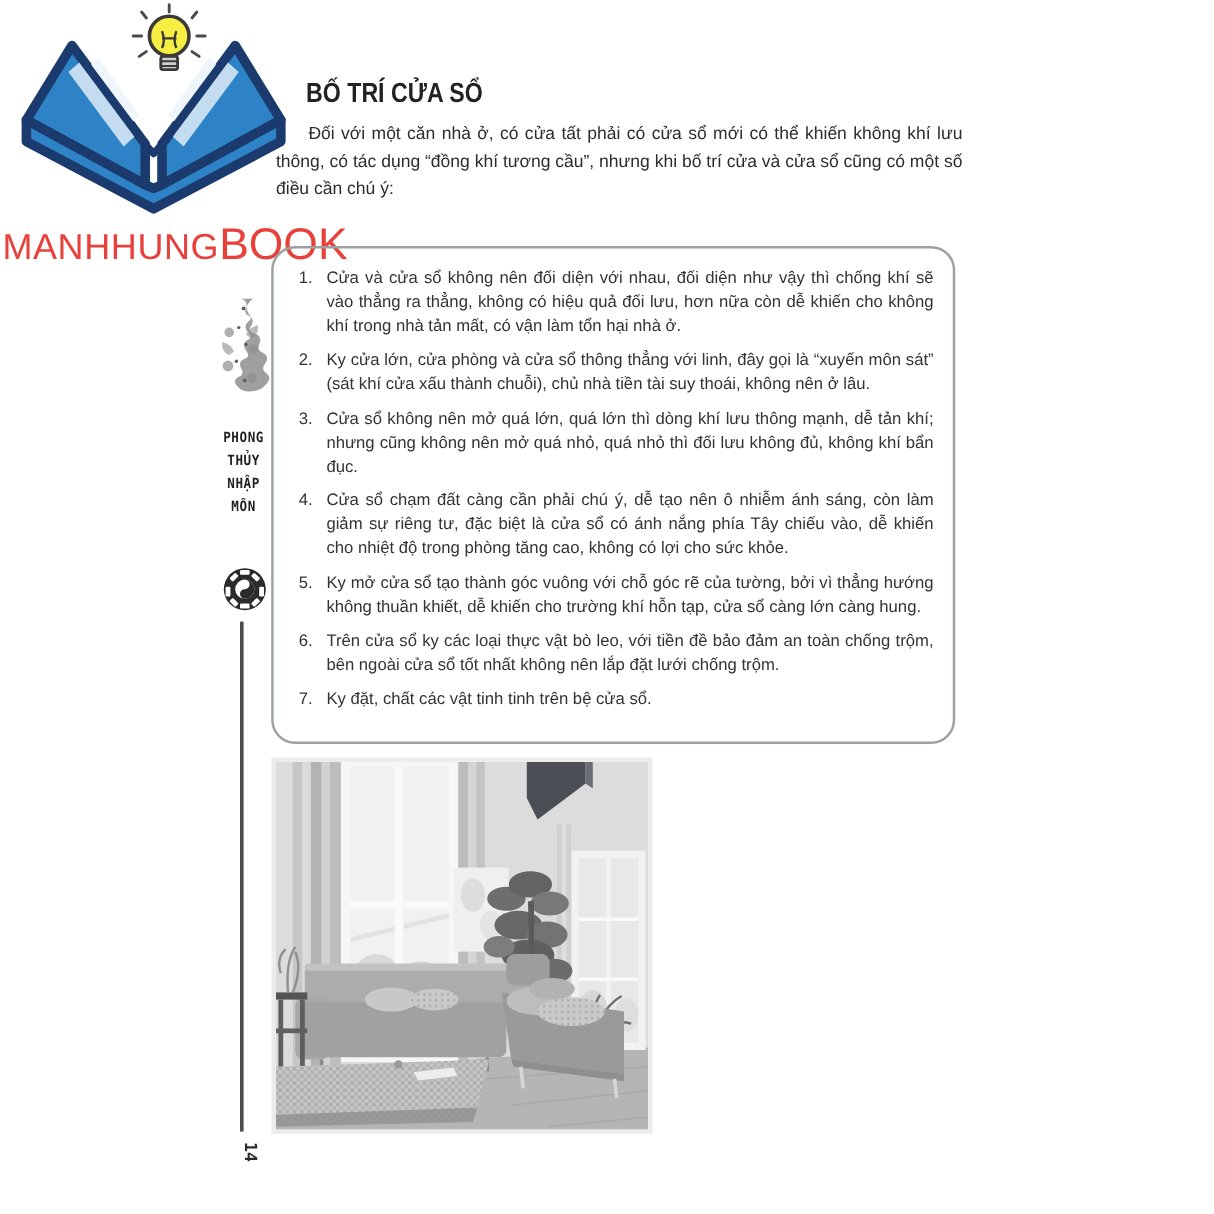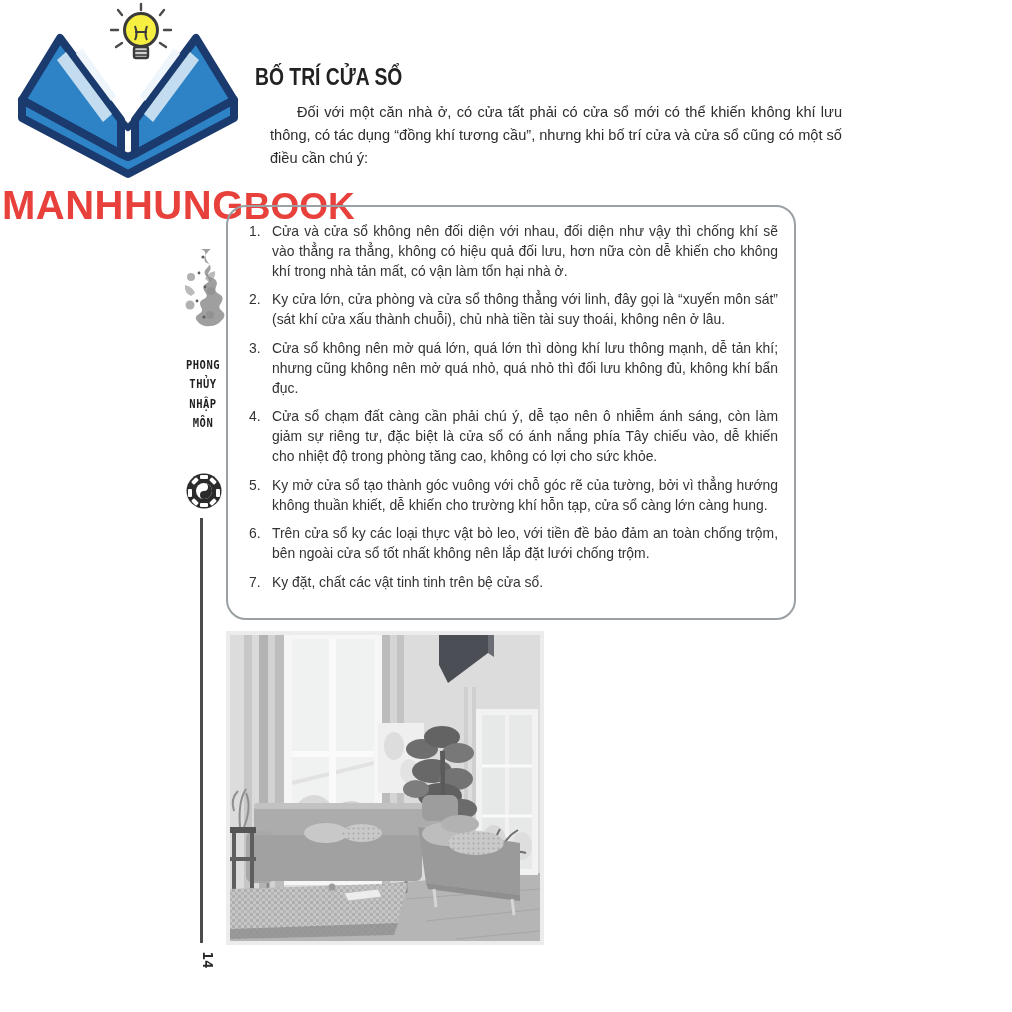--- a/index.html
+++ b/index.html
@@ -4,30 +4,30 @@
 <style>
   html,body{margin:0;padding:0;}
   body{
     width:1012px;height:1012px;position:relative;background:#ffffff;
     font-family:"Liberation Sans", sans-serif;color:#2e2e2e;overflow:hidden;
   }
   
   .logo-wrap{position:absolute;left:8px;top:2px;width:300px;}
   .logo-svg{position:absolute;left:0;top:0;}
   .brand{position:absolute;left:-6px;top:181px;display:flex;align-items:baseline;white-space:nowrap;}
-  .brand-first{font-size:40px;font-weight:700;letter-spacing:.5px;text-align:right;}
-  .brand-second{font-size:37px;font-weight:700;letter-spacing:0;}
+  .brand-first{font-size:30px;font-weight:400;letter-spacing:.5px;text-align:right;}
+  .brand-second{font-size:37px;font-weight:400;letter-spacing:0;}
   
   .doc-title{
     position:absolute;left:255px;top:64px;font-weight:800;font-size:23px;color:#222;
     transform:scaleX(.84);transform-origin:left center;letter-spacing:0;white-space:nowrap;
   }
   .intro{
     position:absolute;left:230px;top:101px;width:572px;font-size:14.6px;line-height:23px;
-    text-align:justify;color:#2c2c2c;text-indent:27px;margin-left:40px;
+    text-align:justify;color:#2c2c2c;text-indent:27px;
   }
   
   .rule-box{
     position:absolute;left:226px;top:205px;width:570px;height:415px;box-sizing:border-box;
     border:2.5px solid #9aa0a3;border-radius:20px;padding:15px 16px 10px 21px;
   }
   .rule-item{display:flex;margin-bottom:9px;font-size:13.9px;line-height:19.8px;color:#333;}
   .rule-num{flex:0 0 23px;}
   .rule-text{flex:1;text-align:justify;}
   

